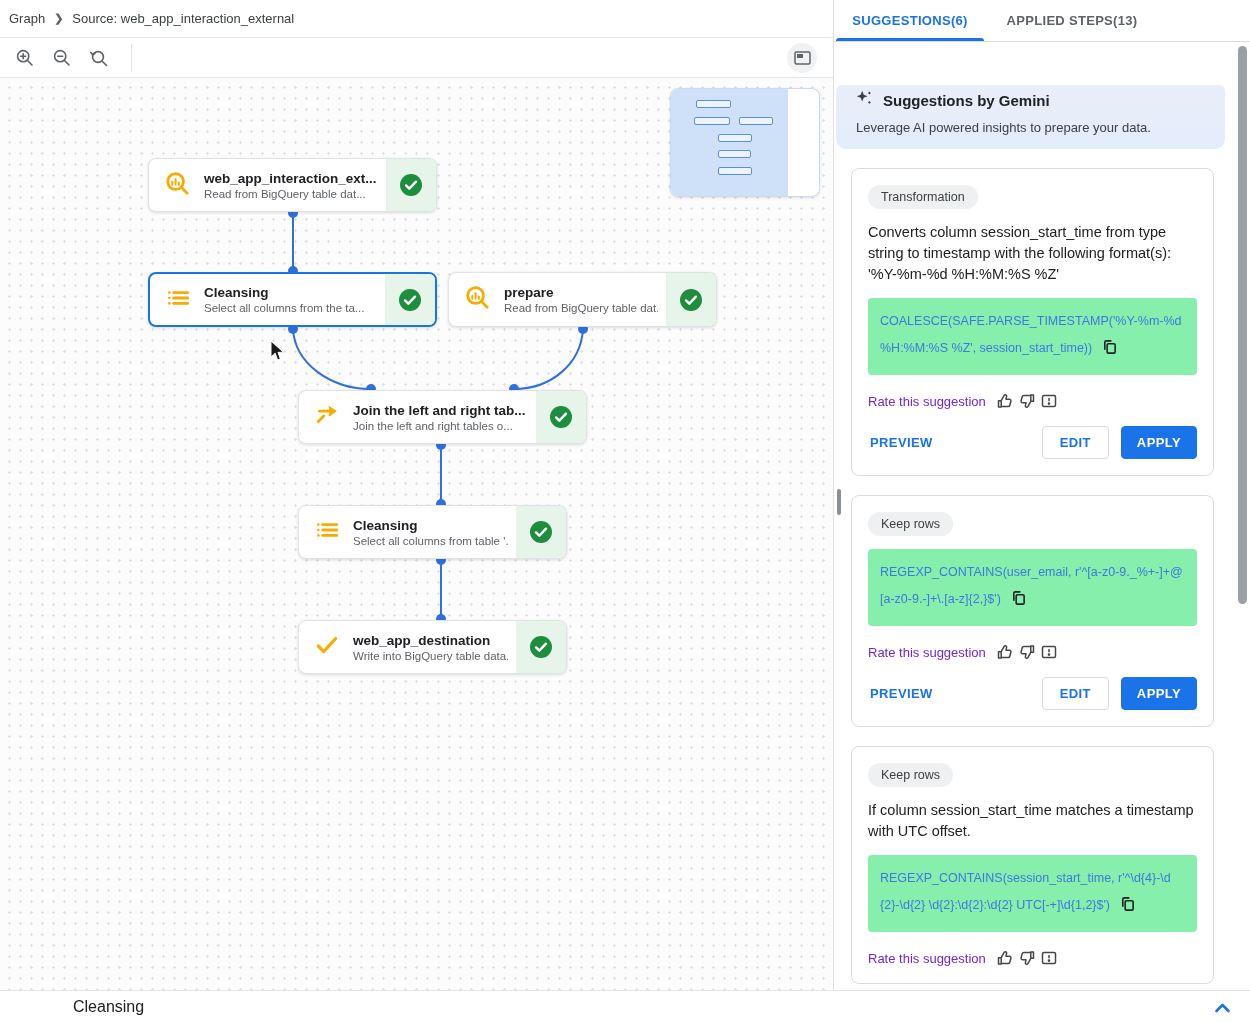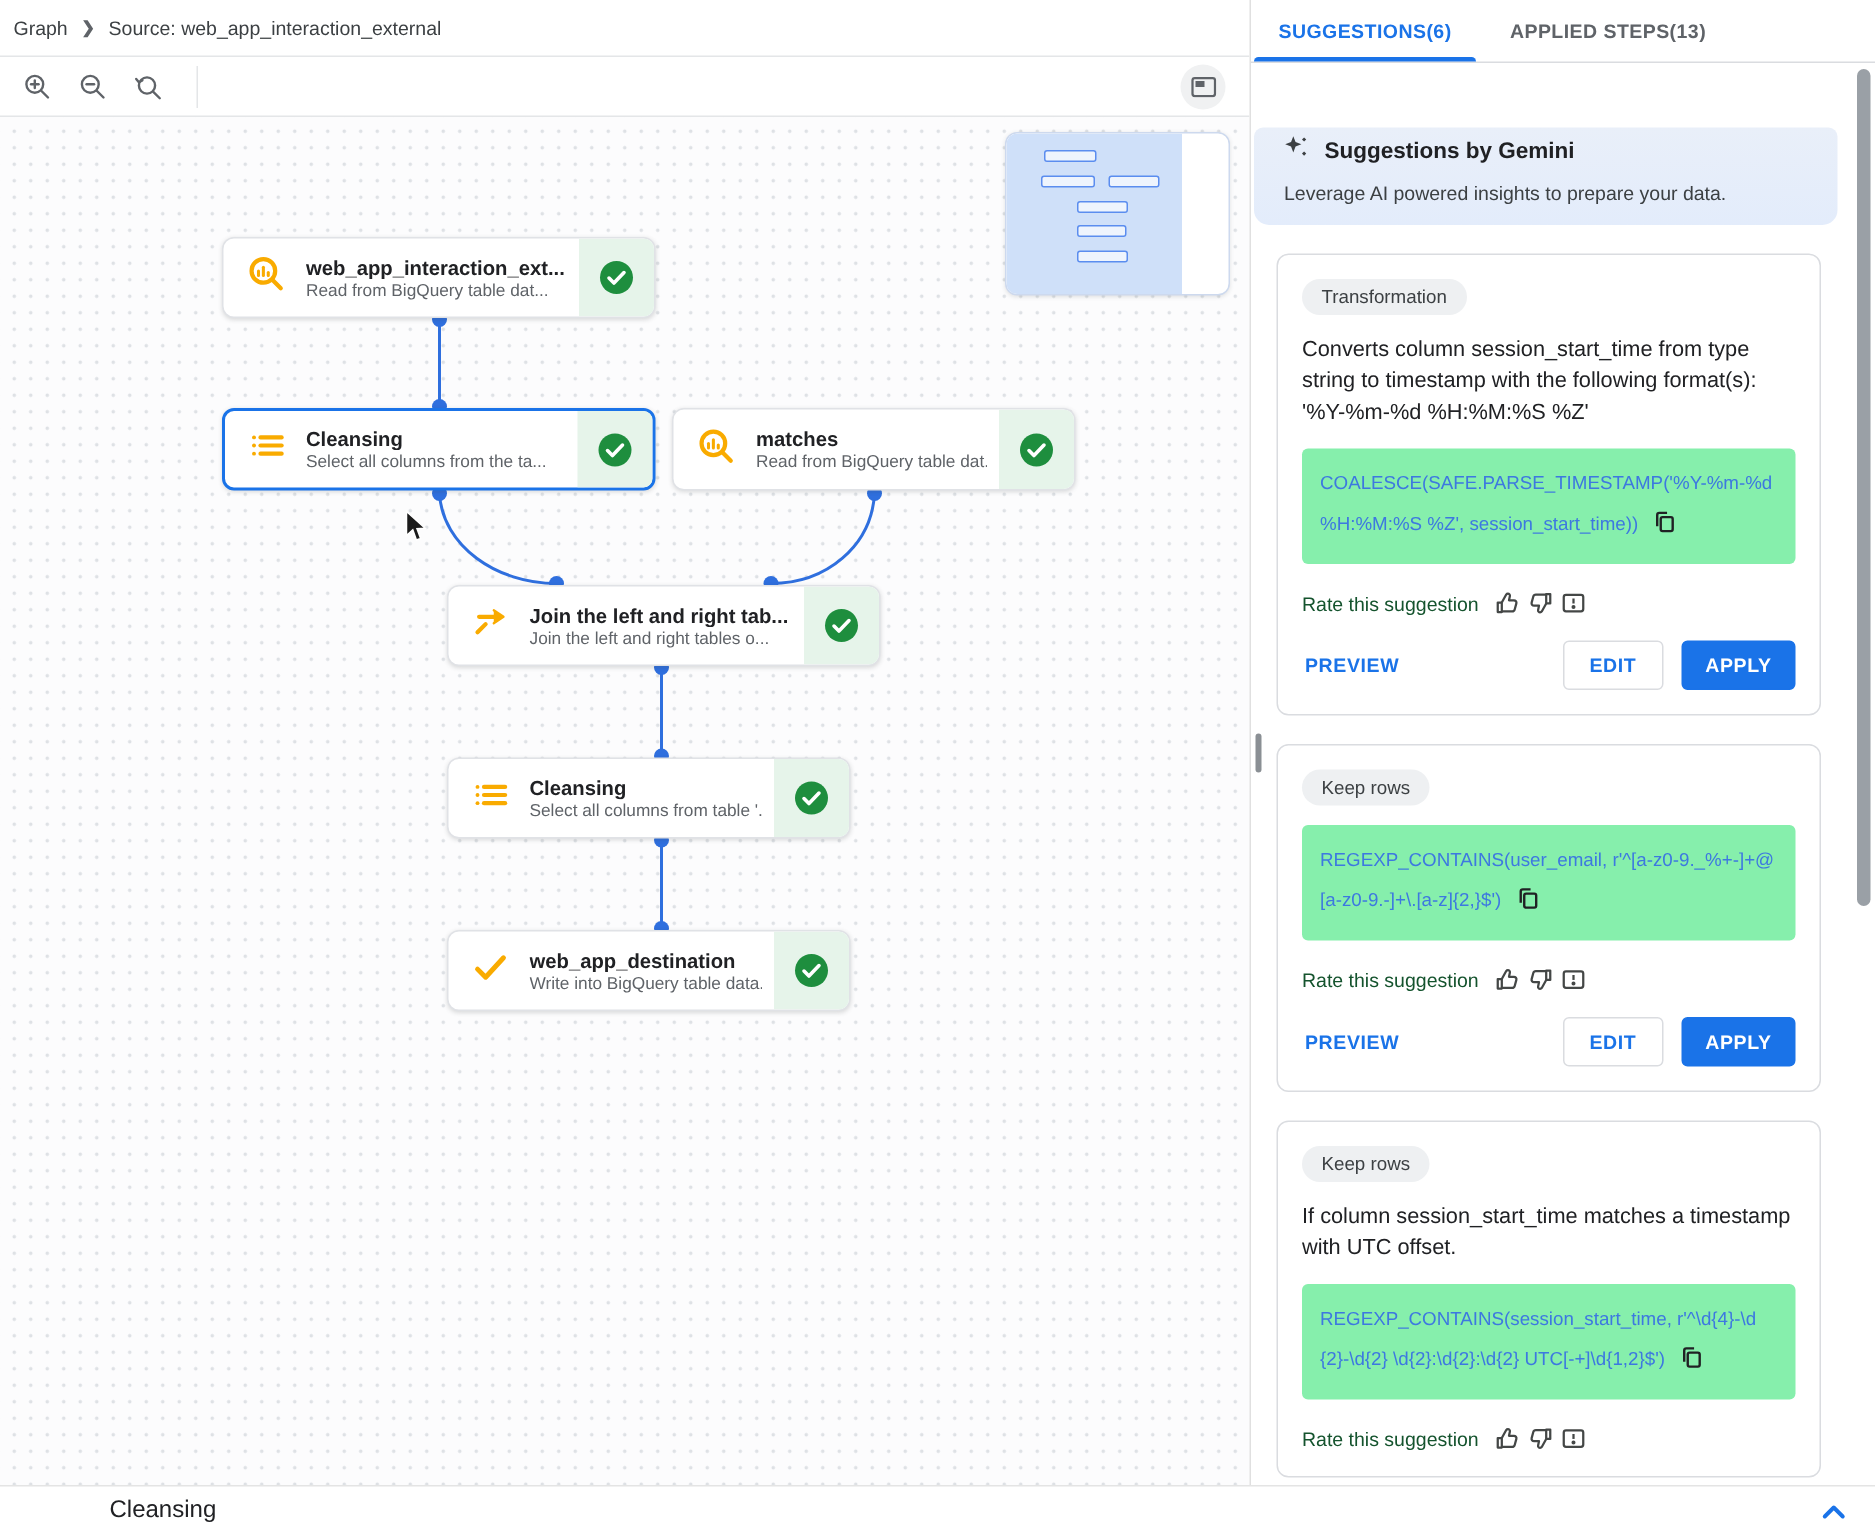--- a/index.html
+++ b/index.html
@@ -63,21 +63,21 @@
   .banner-sub { margin-top:10px; font-size:13px; color:#3c4043; }
 
   .card { margin:19px 36px 0 17px; width:363px; background:#fff; border:1px solid #dadce0; border-radius:8px;
     padding:16px; }
   .chip { display:inline-block; background:#eef0f2; color:#3c4043; font-size:12.5px; border-radius:14px;
     padding:5px 13px; }
   .card-desc { margin-top:13px; font-size:14.5px; line-height:21px; color:#202124; }
   .code-box { margin-top:13px; background:#86efac; border-radius:4px; padding:10px 12px; font-size:12.5px;
     line-height:27px; color:#3d78e0; word-break:break-all; }
   .copy-icon { display:inline-block; vertical-align:-3px; margin-left:10px; cursor:pointer; }
-  .rate-row { margin-top:17px; display:flex; align-items:center; gap:4px; font-size:13px; color:#14532d; }
+  .rate-row { margin-top:17px; display:flex; align-items:center; gap:4px; font-size:13px; color:#6d28d9; }
   .rate-row .rate-label { margin-right:6px; }
   .rate-icon { cursor:pointer; display:flex; align-items:center; }
   .btn-row { margin-top:16px; display:flex; align-items:center; }
   .btn { font-size:13px; font-weight:700; letter-spacing:.4px; border-radius:4px; cursor:pointer;
     display:inline-flex; align-items:center; justify-content:center; }
   .btn-preview { color:#1a73e8; background:none; border:none; padding:8px 2px; margin-right:auto; }
   .btn-edit { color:#1a73e8; background:#fff; border:1px solid #dadce0; padding:8px 17px; margin-right:12px; }
   .btn-apply { color:#fff; background:#1a73e8; border:1px solid #1a73e8; padding:8px 15px; }
 
   .scroll-thumb { position:absolute; right:3px; top:46px; width:9px; height:558px; background:#9aa0a6;
@@ -214,21 +214,21 @@
           <span>
             <svg width="27" height="27" viewBox="0 0 24 24" fill="none" stroke="#f9ab00" stroke-linecap="round">
               <circle cx="10.3" cy="10.3" r="7" stroke-width="2.5"></circle>
               <line x1="15.6" y1="15.6" x2="20.6" y2="20.6" stroke-width="2.5"></line>
               <line x1="7.4" y1="10.4" x2="7.4" y2="13" stroke-width="1.8"></line>
               <line x1="10.3" y1="8.2" x2="10.3" y2="13" stroke-width="1.8"></line>
               <line x1="13.2" y1="11.2" x2="13.2" y2="13" stroke-width="1.8"></line>
             </svg>
           </span>
           <span class="node-texts">
-            <div class="node-title">matches</div>
+            <div class="node-title">prepare</div>
             <div class="node-sub">Read from BigQuery table dat...</div>
           </span>
         </div>
         <div class="node-status">
           <svg width="26" height="26" viewBox="0 0 26 26">
             <circle cx="13" cy="13" r="11" fill="#1e8e3e"></circle>
             <path d="M8 13.4l3.3 3.3 6.7-7" stroke="#fff" stroke-width="2.4" fill="none" stroke-linecap="round" stroke-linejoin="round"></path>
           </svg>
         </div>
       </div>

